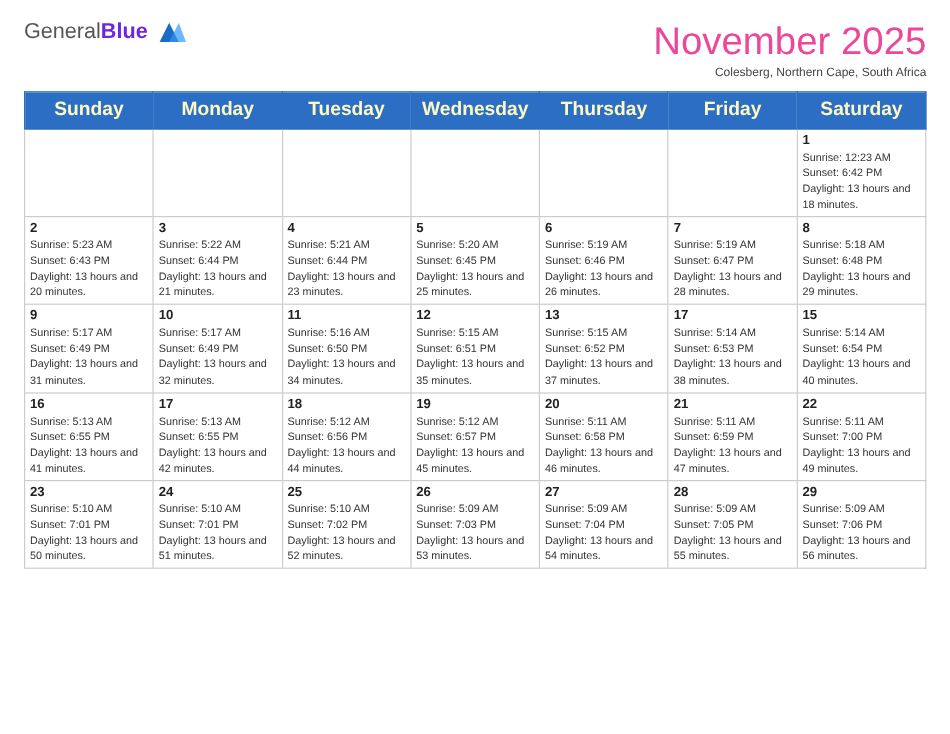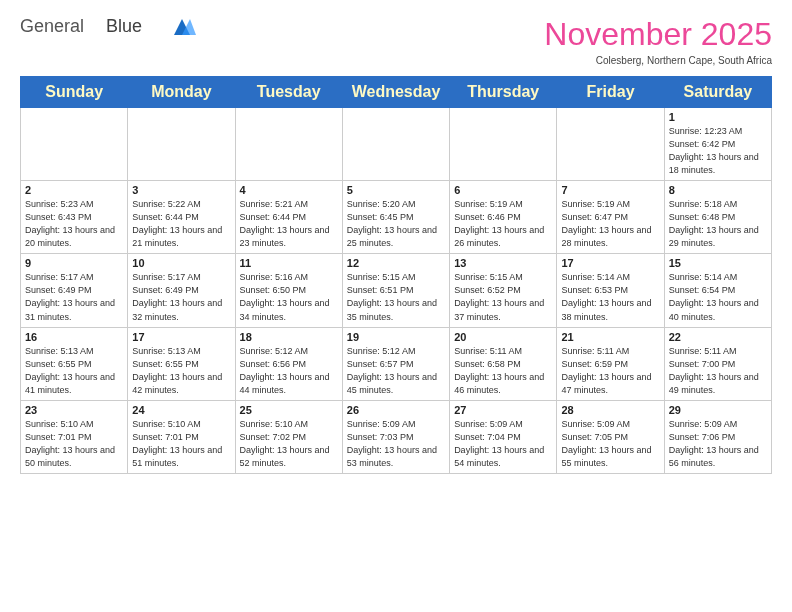--- a/index.html
+++ b/index.html
@@ -18,24 +18,23 @@
     }
     .logo {
       display: flex;
       flex-direction: column;
       align-items: flex-start;
     }
     .logo-text {
       display: flex;
       align-items: center;
       font-size: 18px;
-      gap: 22px;
     }
     .logo-general { color: #555; font-weight: normal; }
-    .logo-blue { color: #404040; font-weight: normal; }
+    .logo-blue { color: #6d28d9; font-weight: bold; }
     .logo-icon {
       width: 28px;
       height: 20px;
       margin-left: 4px;
     }
     .title-area {
       text-align: right;
     }
     .month-title {
       font-size: 32px;

